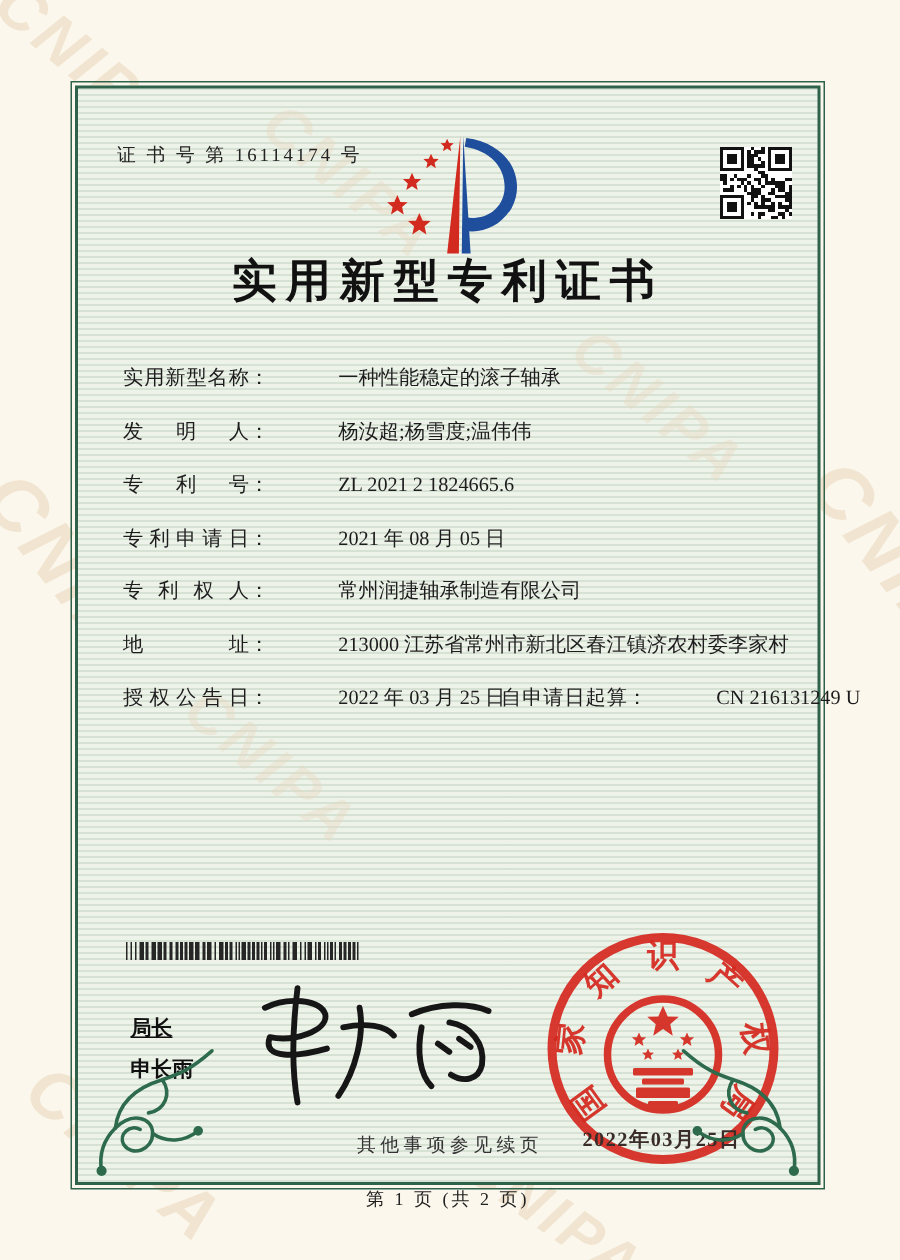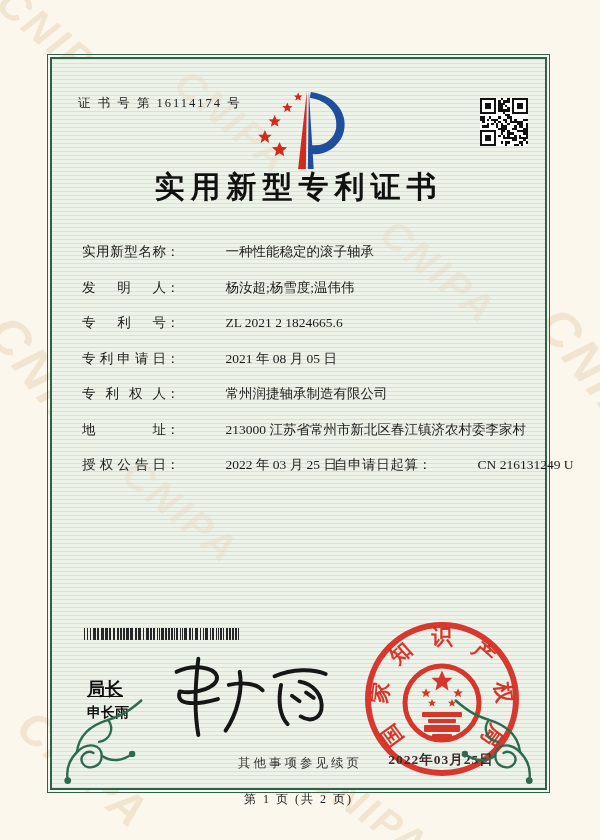--- a/index.html
+++ b/index.html
@@ -41,21 +41,21 @@
   .fgroup{display:flex;align-items:center;}
   .fgroup.first{width:252px;flex:none;}
   .lbl{display:inline-block;width:84px;flex:none;text-align:justify;text-align-last:justify;color:#1c1c1c;}
   .colon{flex:none;margin-right:6px;}
   .val{white-space:nowrap;color:#1c1c1c;margin-left:40px;}
   
   .paras{position:absolute;left:32px;right:26px;top:422px;font-size:13px;line-height:1.7;text-align:justify;color:#222;}
   .paras p{margin:0;text-indent:2em;}
   
   .barcode{position:absolute;left:32px;top:569px;width:158px;height:12px;}
-  .sig-role{position:absolute;left:35px;top:618px;font-family:"Liberation Sans","DejaVu Sans",sans-serif;font-weight:bold;font-size:18px;color:#111;text-decoration:underline;}
+  .sig-role{position:absolute;left:35px;top:618px;font-family:"Liberation Sans","DejaVu Sans",sans-serif;font-weight:bold;font-size:14px;color:#111;text-decoration:underline;}
   .sig-name{position:absolute;left:35px;top:645px;font-family:"Liberation Sans","DejaVu Sans",sans-serif;font-weight:bold;font-size:14px;color:#111;}
   .signature{position:absolute;left:105px;top:592px;width:185px;height:95px;}
   .seal{position:absolute;left:308px;top:558px;width:164px;height:164px;}
   .seal-date{
     position:absolute;left:314px;top:692px;width:150px;text-align:center;
     font-size:13.5px;font-weight:bold;color:#3a2c28;letter-spacing:1px;
   }
   .page-info{position:absolute;left:0;right:0;top:704px;text-align:center;font-size:12px;letter-spacing:2px;color:#222;margin-top:28px;}
   .flourish{position:absolute;width:92px;height:92px;bottom:1px;}
   .flourish.left{left:1px;}

